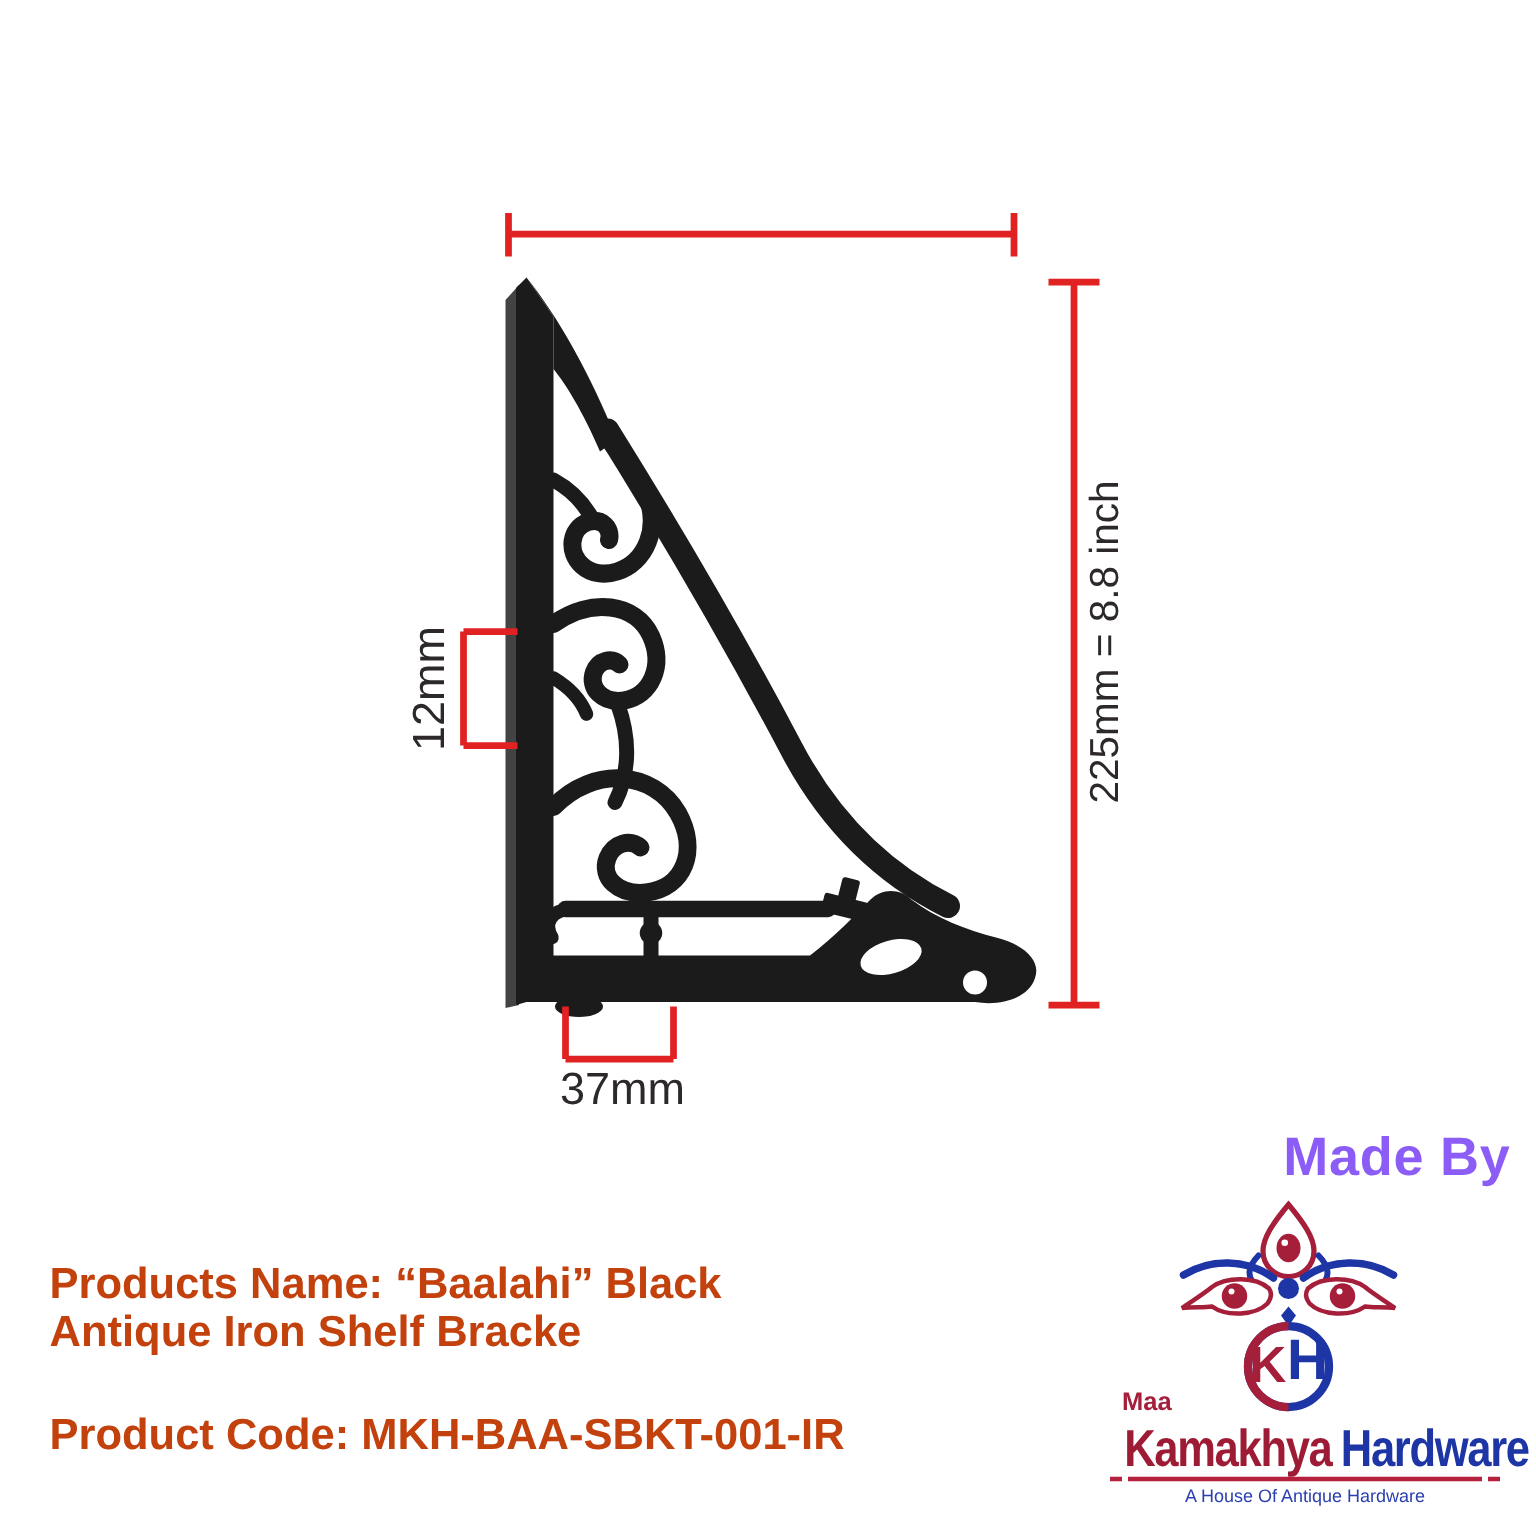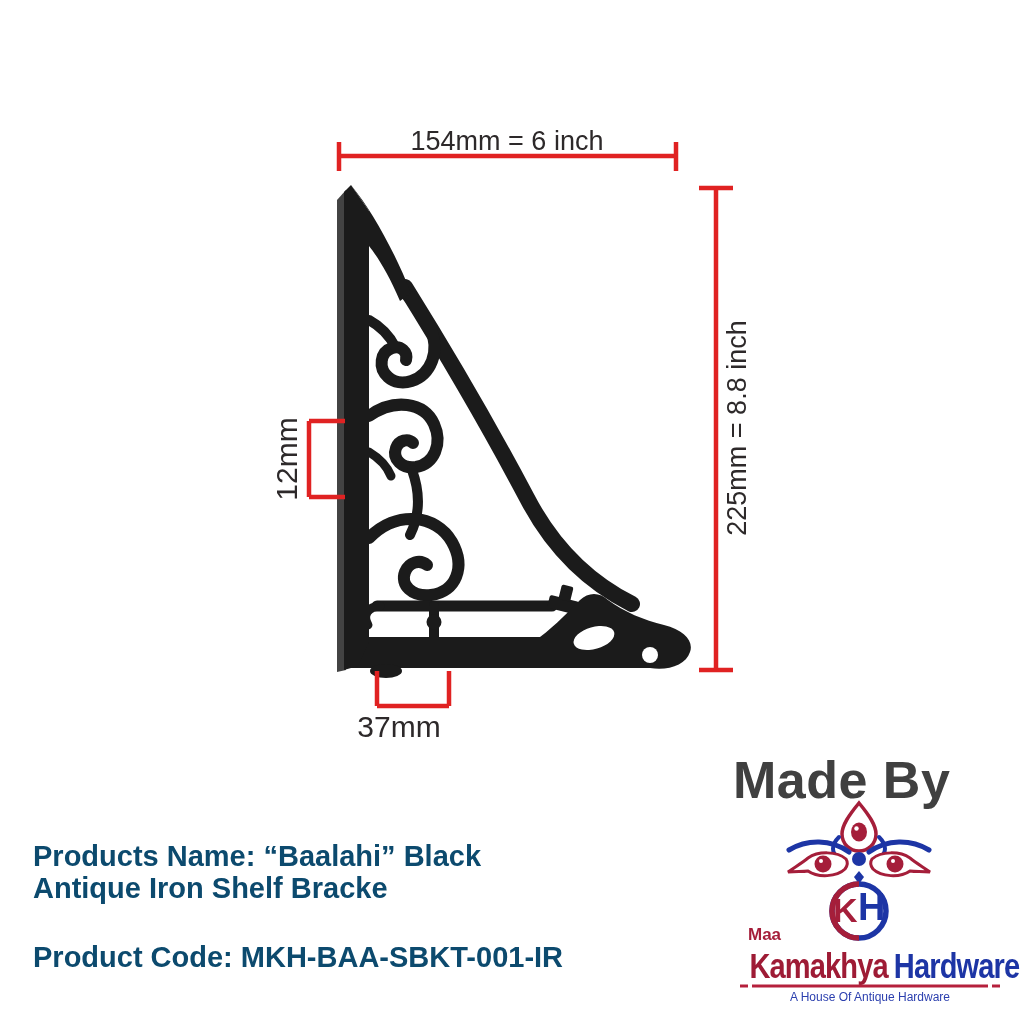--- a/index.html
+++ b/index.html
@@ -8,26 +8,26 @@
     font-family:"Liberation Sans",sans-serif;
   }
   .art{position:absolute;left:0;top:0;width:1024px;height:1024px;}
   .dim-label{
     position:absolute;color:#2d292a;font-size:27px;font-weight:400;
     white-space:nowrap;transform:translate(-50%,-50%);
   }
   .dim-top{left:507px;top:141px;}
   .dim-right{left:737px;top:428px;transform:translate(-50%,-50%) rotate(-90deg);}
   .dim-12{left:287px;top:459px;font-size:30px;transform:translate(-50%,-50%) rotate(-90deg);}
-  .dim-37{left:399px;top:727px;font-size:30px;}
-  .product-text{position:absolute;left:33px;top:840px;color:#0c4a6e;font-weight:700;font-size:29px;line-height:32px;}
+  .dim-37{left:415px;top:727px;font-size:30px;}
+  .product-text{position:absolute;left:33px;top:840px;color:#c2410c;font-weight:700;font-size:29px;line-height:32px;}
   .pcode{margin-top:37px;}
   .madeby{
-    position:absolute;left:733px;top:750px;width:274px;text-align:left;
-    color:#404040;font-size:52px;font-weight:700;letter-spacing:0.5px;
+    position:absolute;left:733px;top:750px;width:274px;text-align:right;
+    color:#8b5cf6;font-size:36px;font-weight:700;letter-spacing:0.5px;
   }
   .logo{position:absolute;left:733px;top:795px;width:274px;height:224px;}
   .logo .emblem{position:absolute;left:0;top:0;width:274px;height:150px;}
   .mono{position:absolute;font-weight:700;line-height:1;}
   .mono-k{left:100px;top:98px;font-size:34px;color:#a51e3a;}
   .mono-h{left:125px;top:93px;font-size:38px;color:#1d35a5;}
   .maa{position:absolute;left:15px;top:130px;color:#a51e3a;font-size:17px;font-weight:700;}
   .brand{
     position:absolute;left:0;top:152px;width:274px;text-align:center;white-space:nowrap;
     font-size:33px;font-weight:700;letter-spacing:-1px;
@@ -92,21 +92,20 @@
       <line x1="309" y1="421" x2="309" y2="497"></line>
       <line x1="309" y1="421" x2="345" y2="421"></line>
       <line x1="309" y1="497" x2="345" y2="497"></line>
 
       <line x1="377" y1="671" x2="377" y2="706"></line>
       <line x1="449" y1="671" x2="449" y2="706"></line>
       <line x1="377" y1="706" x2="449" y2="706"></line>
     </g>
   </svg>
 
-  <div class="dim-label dim-top">154mm = 6 inch</div>
   <div class="dim-label dim-right">225mm = 8.8 inch</div>
   <div class="dim-label dim-12">12mm</div>
   <div class="dim-label dim-37">37mm</div>
 
   <div class="product-text">
     <div>Products Name: “Baalahi” Black</div>
     <div>Antique Iron Shelf Bracke</div>
     <div class="pcode">Product Code: MKH-BAA-SBKT-001-IR</div>
   </div>
 

